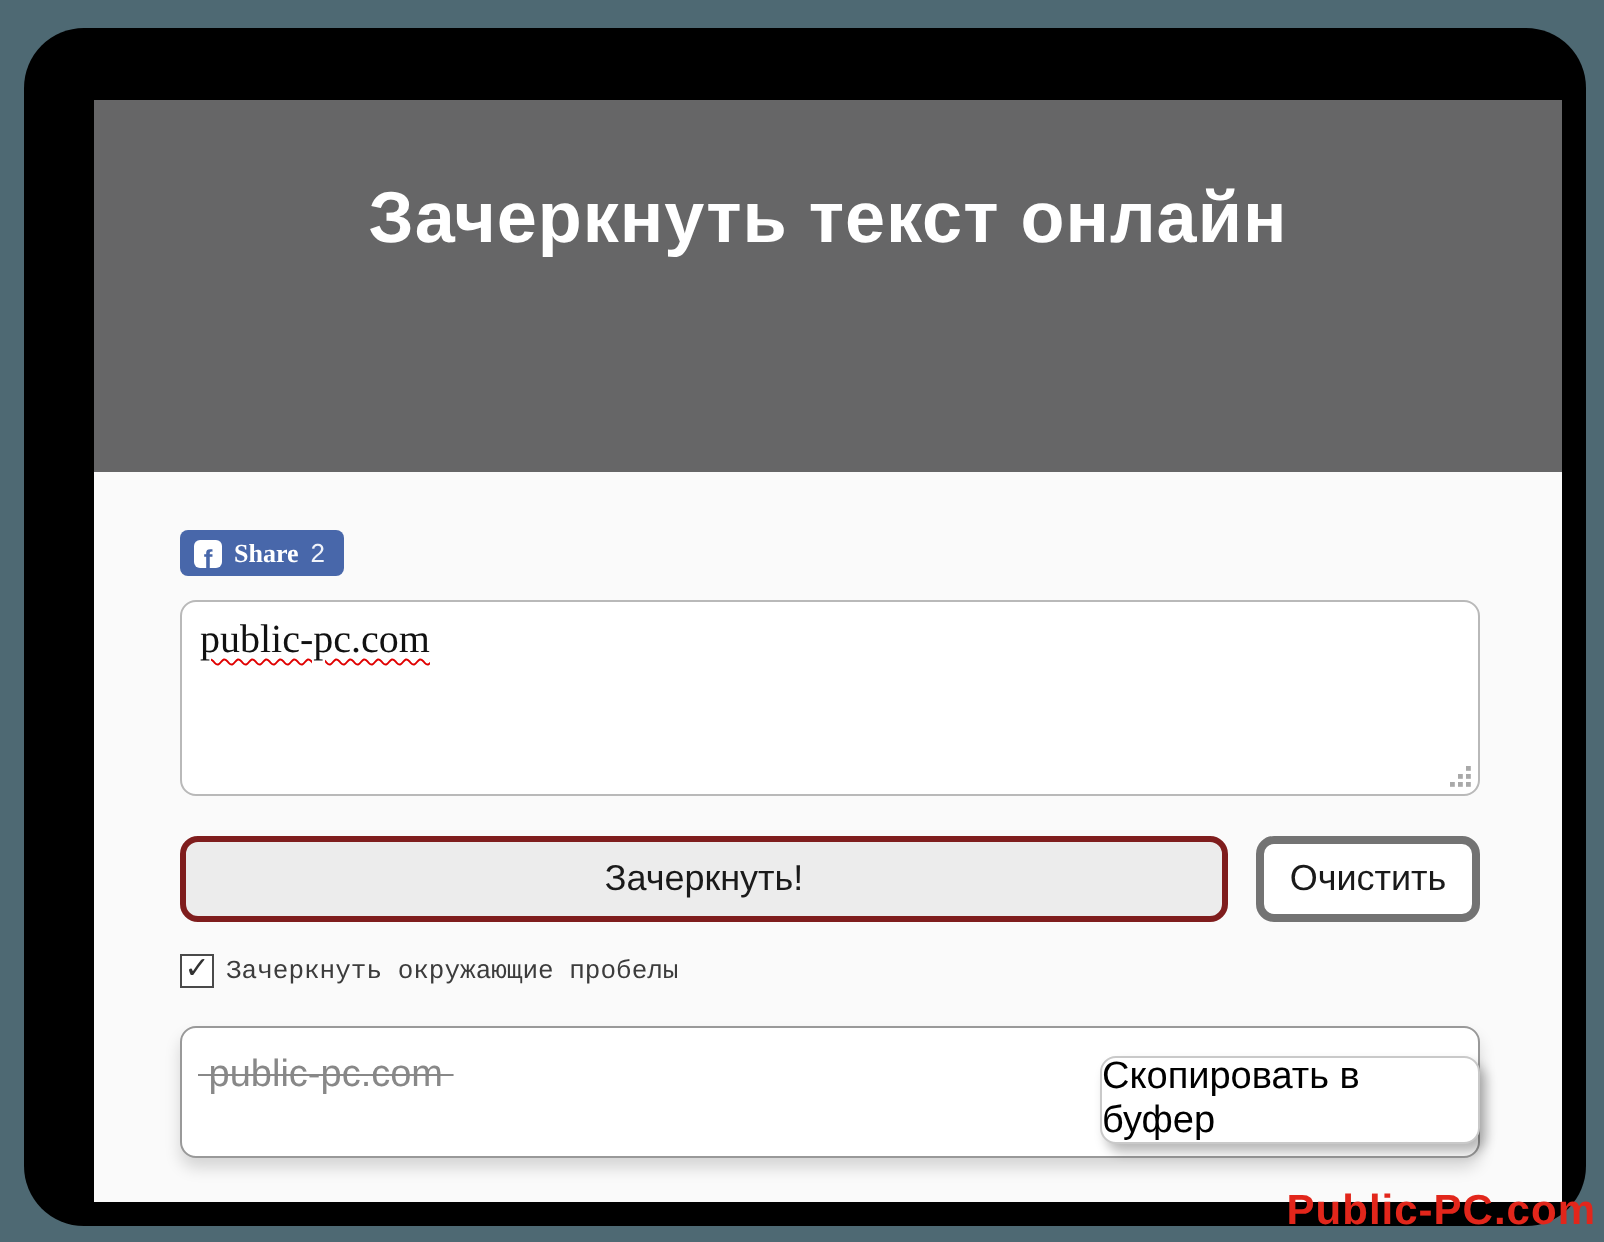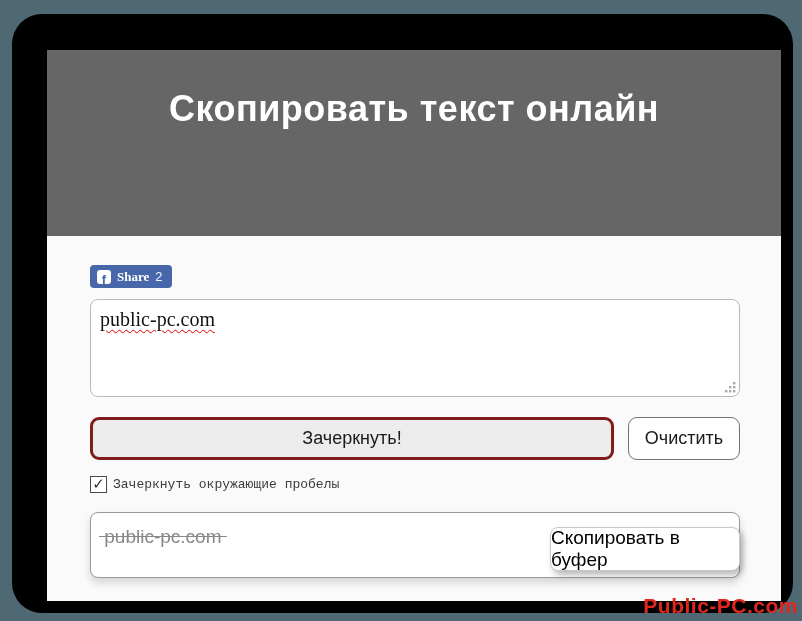--- a/index.html
+++ b/index.html
@@ -117,21 +117,21 @@
   }
   .btn-strike {
     flex: 1;
     background: #ececec;
     border: 3px solid #7f1d1d;
     text-align: center;
   }
   .btn-clear {
     width: 112px;
     background: #fff;
-    border: 1px solid #737373;
+    border: 4px solid #737373;
   }
 
   
   .checkbox-row {
     margin-top: 16px;
     display: flex;
     align-items: center;
     cursor: pointer;
   }
   .checkbox-box {
@@ -205,21 +205,21 @@
     letter-spacing: 0.5px;
   }
 </style>
 </head>
 <body>
 
 <div class="frame">
   <div class="card">
 
     <div class="header">
-      <h1 class="page-title">Скопировать текст онлайн</h1>
+      <h1 class="page-title">Зачеркнуть текст онлайн</h1>
     </div>
 
     <div class="content">
 
       <div class="share-btn">
         <div class="fb-icon">
           <span>f</span>
         </div>
         <span class="share-label">Share</span>
         <span class="share-count">2</span>

